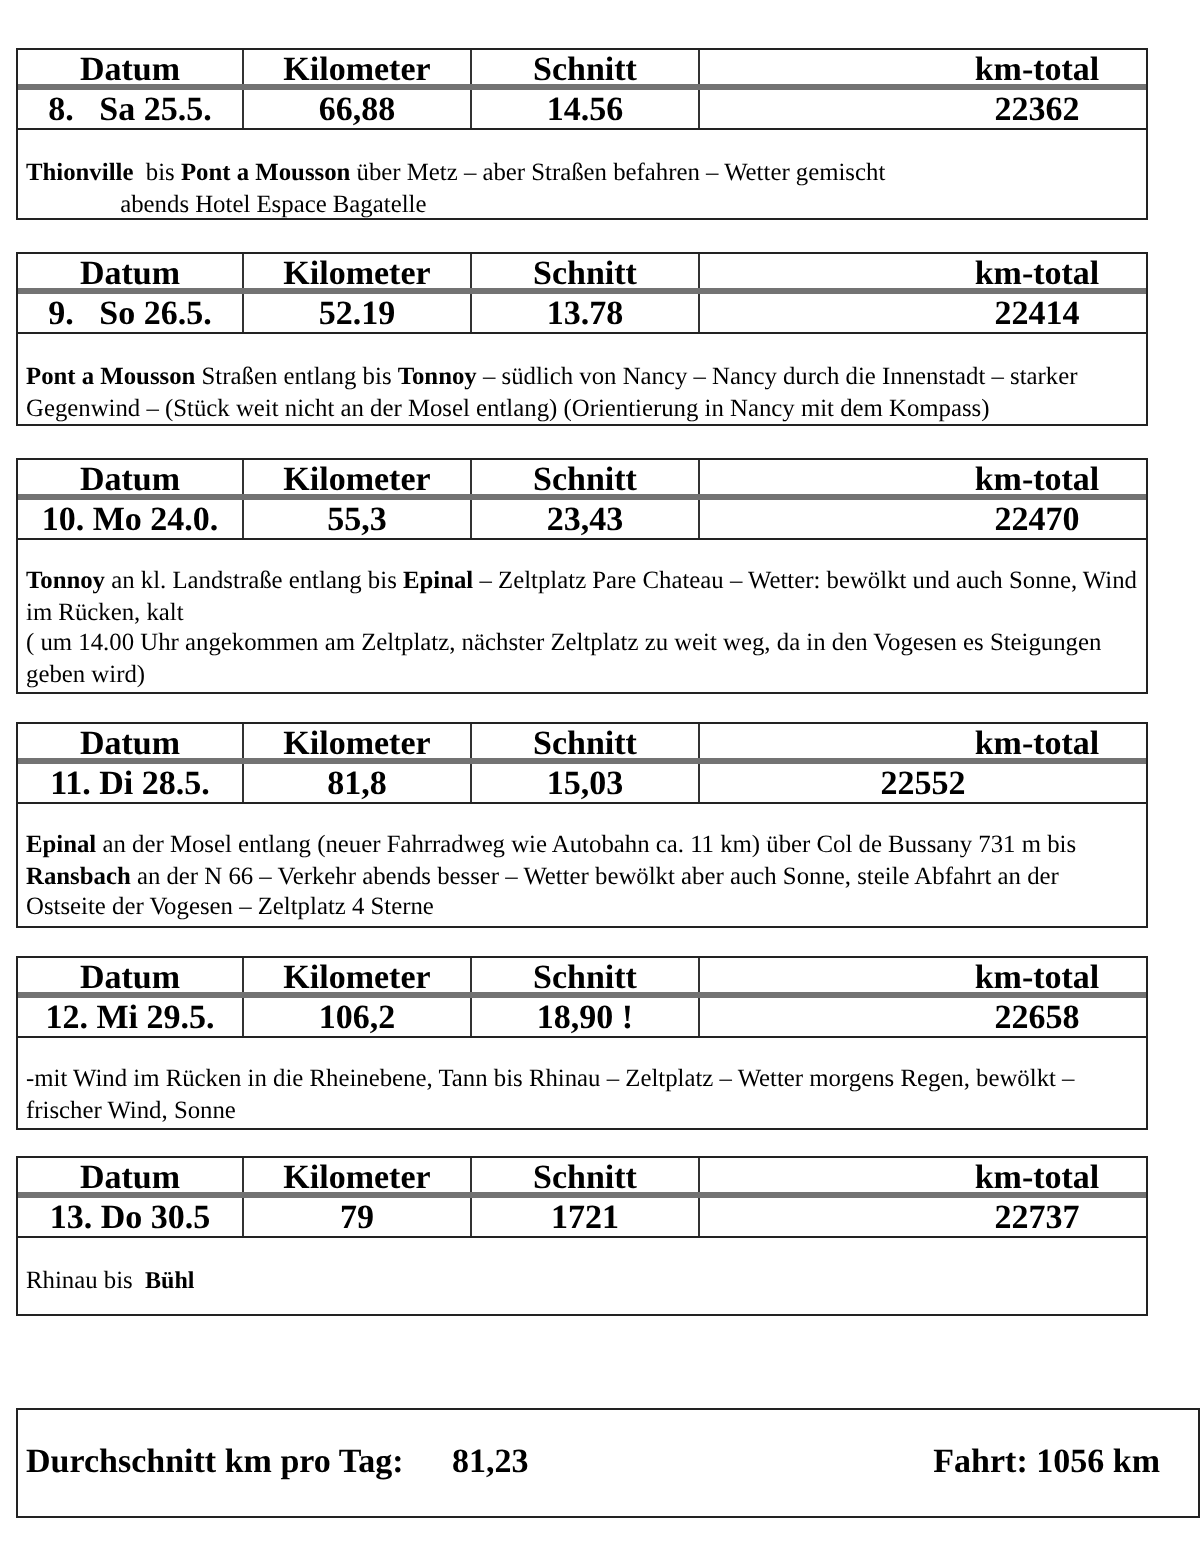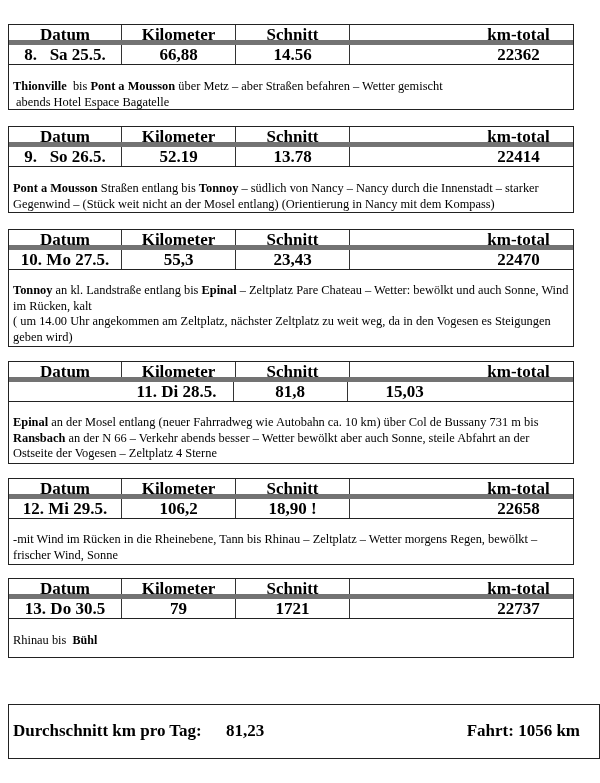--- a/index.html
+++ b/index.html
@@ -1,21 +1,21 @@
 <!DOCTYPE html>
 <html><head>
 <meta charset="utf-8">
 <style>
   html, body { margin:0; padding:0; background:#ffffff; }
   body { width:600px; height:783px; position:relative; overflow:hidden;
          font-family:"Liberation Serif", serif; color:#000; }
   .block { position:absolute; left:8px; width:566px; border:1.5px solid #222; box-sizing:border-box; background:#fff; }
   .row { display:flex; box-sizing:border-box; }
-  .row.head { height:20px; border-bottom:5px solid #737373;font-family:Liberation Serif, serif; }
-  .row.vals { height:20px; border-bottom:1.5px solid #222;justify-content:center; }
+  .row.head { height:20px; border-bottom:3px solid #737373;font-family:Liberation Serif, serif; }
+  .row.vals { height:20px; border-bottom:1.5px solid #222; }
   .cell { box-sizing:border-box; text-align:center; font-weight:bold; font-size:17px; line-height:20px;
           border-right:1px solid #333; white-space:nowrap; overflow:hidden; }
   .cell:last-child { border-right:none; }
   .c0 { width:113px; } .c1 { width:114px; } .c2 { width:114px; } .c3 { width:114px;margin-top:32px; } .c4 { flex:1; }
   .note { font-size:12.4px; line-height:15.5px; padding:0 4px; box-sizing:border-box; }
   .note b { font-weight:bold; }
   .summary { position:absolute; left:8px; top:704px; width:592px; height:55px; border:1.5px solid #222;
              box-sizing:border-box; font-weight:bold; font-size:17px; }
   .summary .left { position:absolute; left:4px; top:16px; }
   .summary .left .val { margin-left:20px; }
@@ -32,21 +32,21 @@
     <div class="cell c3">Zeit</div>
     <div class="cell c4">km-total</div>
   </div>
   <div class="row vals">
     <div class="cell c0" style="white-space:pre">8.   Sa 25.5.</div>
     <div class="cell c1">66,88</div>
     <div class="cell c2">14.56</div>
     <div class="cell c3">4:35</div>
     <div class="cell c4">22362</div>
   </div>
-  <div class="note" style="padding-top:14px;"><b>Thionville</b><span style="white-space: pre-wrap;">  bis </span><b>Pont a Mousson</b><span style="white-space: pre-wrap;"> über Metz – aber Straßen befahren – Wetter gemischt</span><br><span style="white-space: pre-wrap;"> abends Hotel Espace Bagatelle</span></div>
+  <div class="note" style="padding-top:14px;"><b>Thionville</b><span style="white-space: pre-wrap;">  bis </span><b>Pont a Mousson</b><span style="white-space: pre-wrap;"> über Metz – aber Straßen befahren – Wetter gemischt</span><br><span style="white-space: pre-wrap; margin-left: 44px;"> abends Hotel Espace Bagatelle</span></div>
 </div>
 
 <div class="block" style="top:126px;height:87px;">
   <div class="row head">
     <div class="cell c0">Datum</div>
     <div class="cell c1">Kilometer</div>
     <div class="cell c2">Schnitt</div>
     <div class="cell c3">Zeit</div>
     <div class="cell c4">km-total</div>
   </div>
@@ -62,43 +62,44 @@
 
 <div class="block" style="top:229px;height:118px;">
   <div class="row head">
     <div class="cell c0">Datum</div>
     <div class="cell c1">Kilometer</div>
     <div class="cell c2">Schnitt</div>
     <div class="cell c3">Zeit</div>
     <div class="cell c4">km-total</div>
   </div>
   <div class="row vals">
-    <div class="cell c0" style="white-space:pre">10. Mo 27.5.</div>
+    <div class="cell c0" style="white-space:pre">10. Mo 24.0.</div>
     <div class="cell c1">55,3</div>
     <div class="cell c2">23,43</div>
     <div class="cell c3">3:32</div>
     <div class="cell c4">22470</div>
   </div>
   <div class="note" style="padding-top:13px;"><b>Tonnoy</b><span style="white-space: pre-wrap;"> an kl. Landstraße entlang bis </span><b>Epinal</b><span style="white-space: pre-wrap;"> – Zeltplatz Pare Chateau – Wetter: bewölkt und auch Sonne, Wind im Rücken, kalt</span><br><span style="white-space: pre-wrap;">( um 14.00 Uhr angekommen am Zeltplatz, nächster Zeltplatz zu weit weg, da in den Vogesen es Steigungen geben wird)</span></div>
 </div>
 
 <div class="block" style="top:361px;height:103px;">
   <div class="row head">
     <div class="cell c0">Datum</div>
     <div class="cell c1">Kilometer</div>
     <div class="cell c2">Schnitt</div>
     <div class="cell c3">Zeit</div>
     <div class="cell c4">km-total</div>
   </div>
   <div class="row vals">
     <div class="cell c0" style="white-space:pre">11. Di 28.5.</div>
     <div class="cell c1">81,8</div>
     <div class="cell c2">15,03</div>
+    <div class="cell c4">22552</div>
   </div>
-  <div class="note" style="padding-top:13px;"><b>Epinal</b><span style="white-space: pre-wrap;"> an der Mosel entlang (neuer Fahrradweg wie Autobahn ca. 10 km) über Col de Bussany 731 m bis </span><b>Ransbach</b><span style="white-space: pre-wrap;"> an der N 66 – Verkehr abends besser – Wetter bewölkt aber auch Sonne, steile Abfahrt an der Ostseite der Vogesen – Zeltplatz 4 Sterne</span></div>
+  <div class="note" style="padding-top:13px;"><b>Epinal</b><span style="white-space: pre-wrap;"> an der Mosel entlang (neuer Fahrradweg wie Autobahn ca. 11 km) über Col de Bussany 731 m bis </span><b>Ransbach</b><span style="white-space: pre-wrap;"> an der N 66 – Verkehr abends besser – Wetter bewölkt aber auch Sonne, steile Abfahrt an der Ostseite der Vogesen – Zeltplatz 4 Sterne</span></div>
 </div>
 
 <div class="block" style="top:478px;height:87px;">
   <div class="row head">
     <div class="cell c0">Datum</div>
     <div class="cell c1">Kilometer</div>
     <div class="cell c2">Schnitt</div>
     <div class="cell c3">Zeit</div>
     <div class="cell c4">km-total</div>
   </div>

